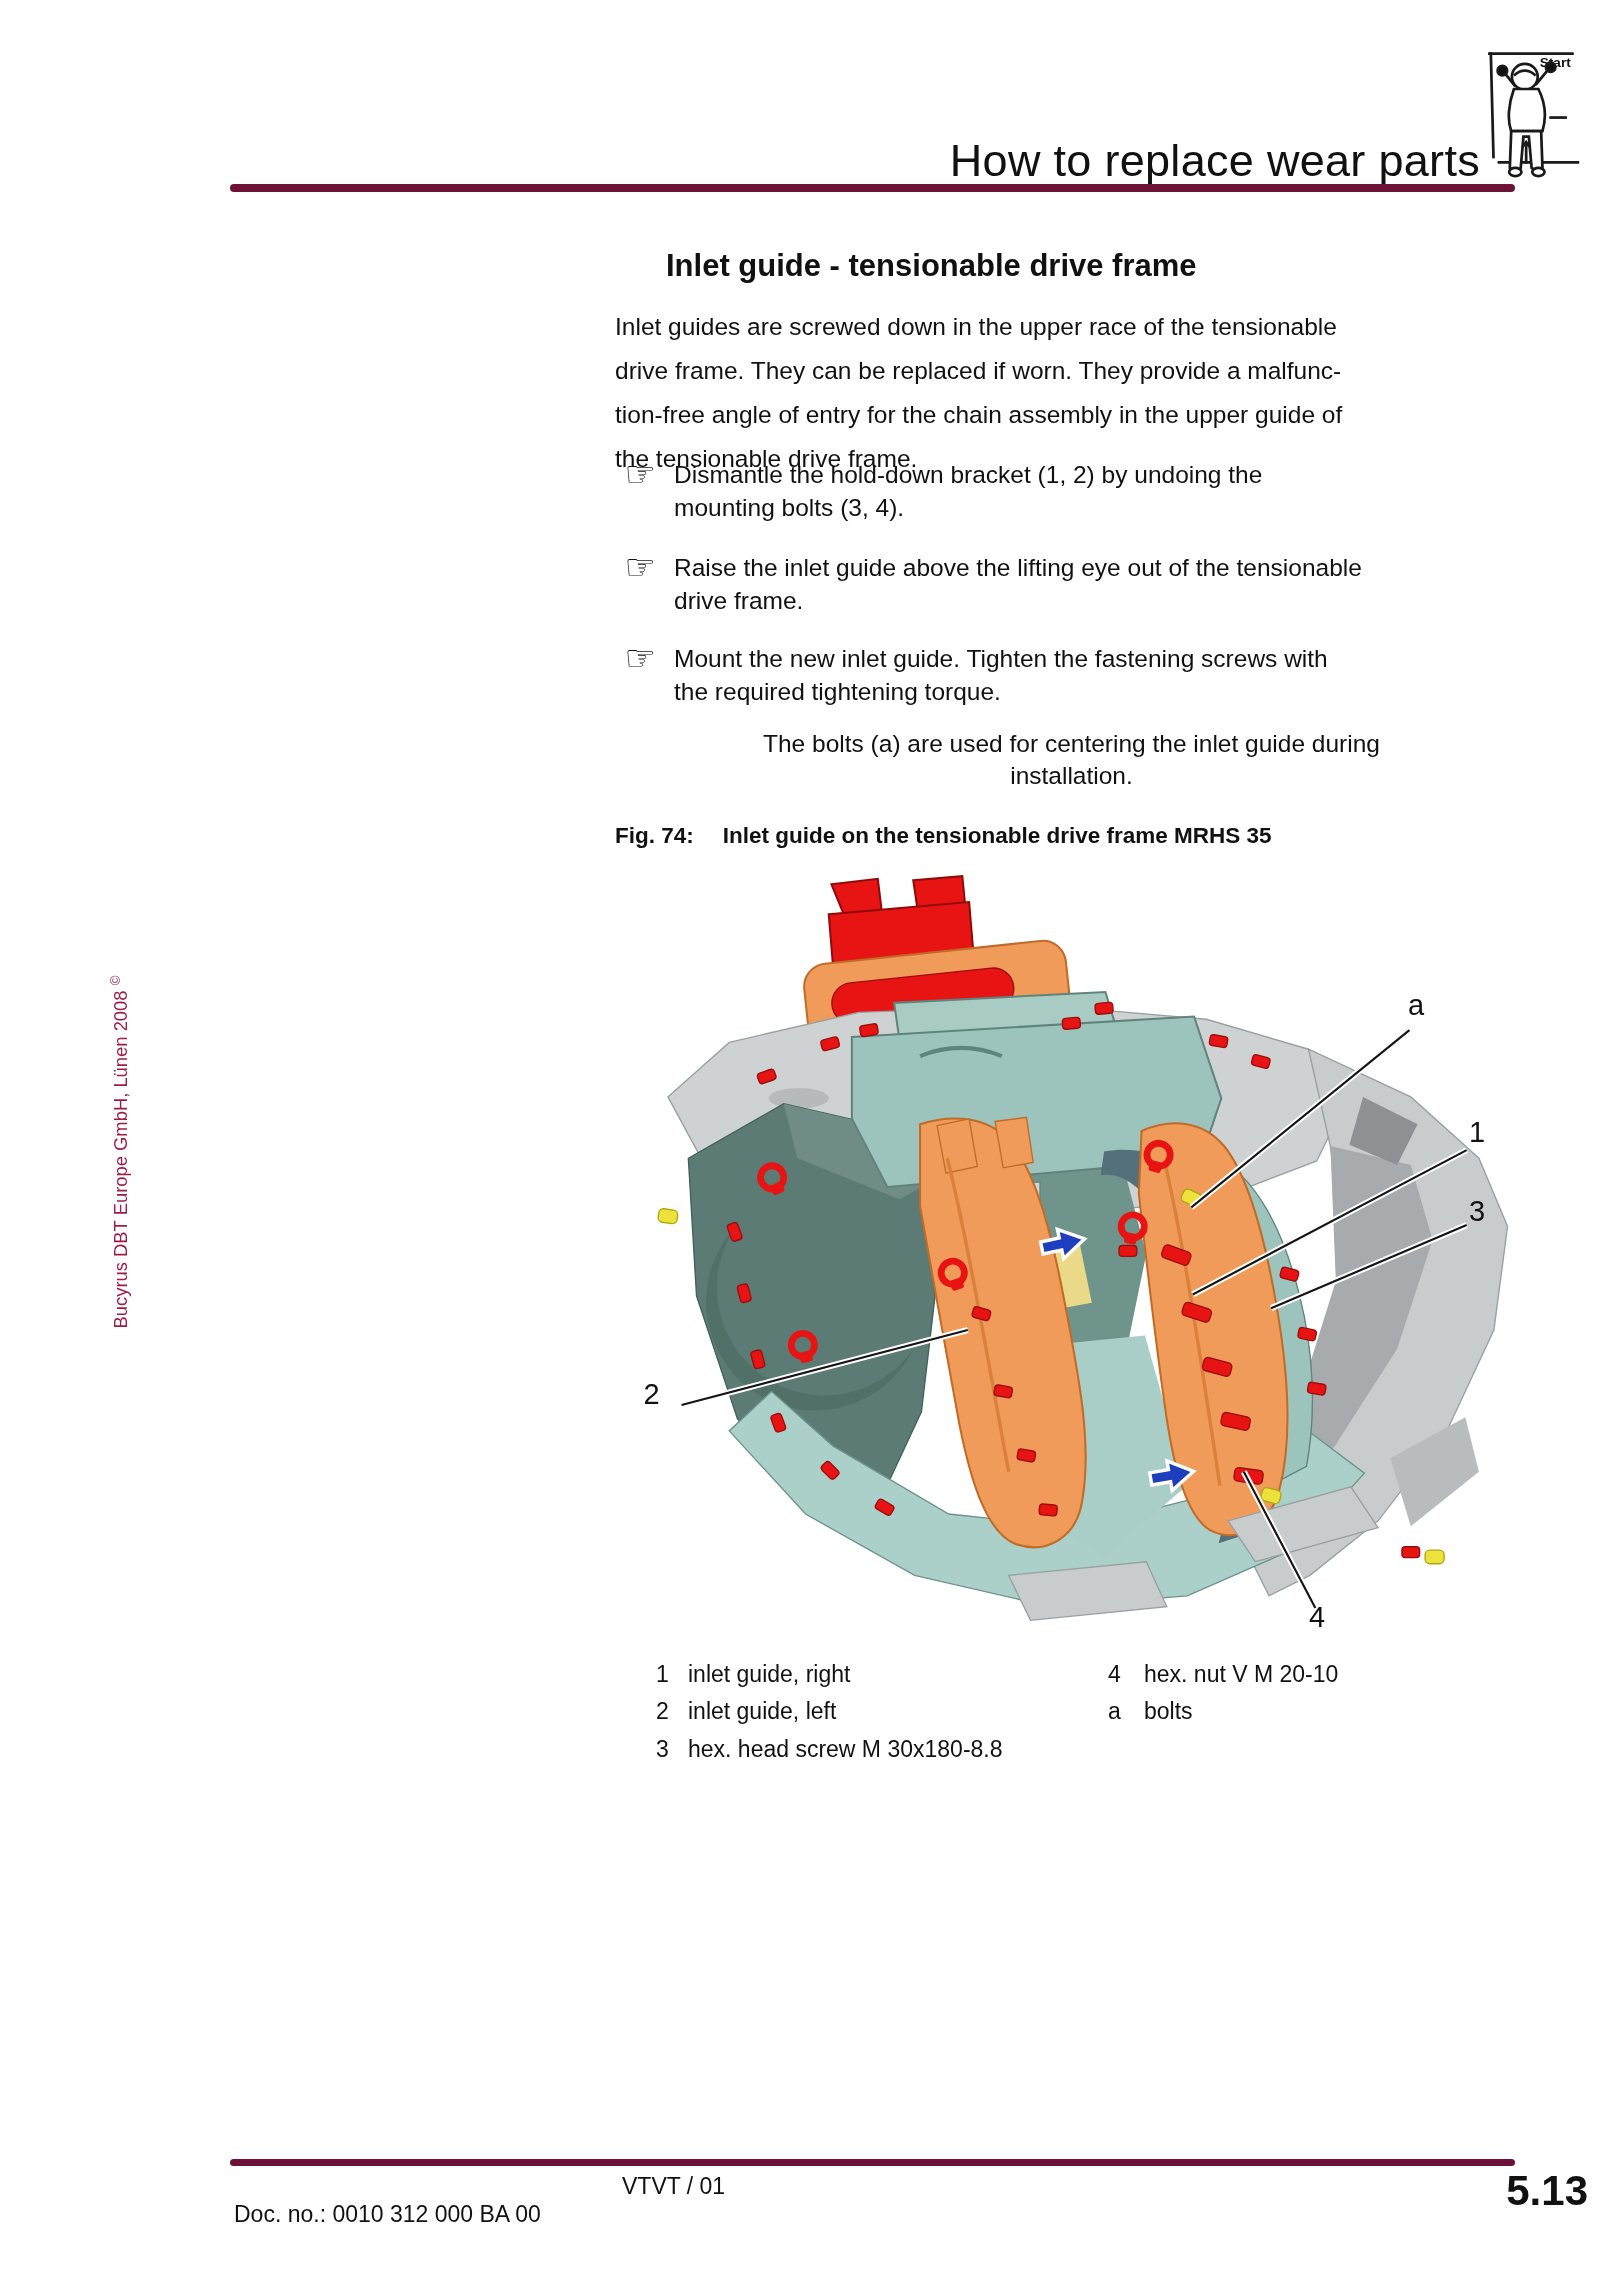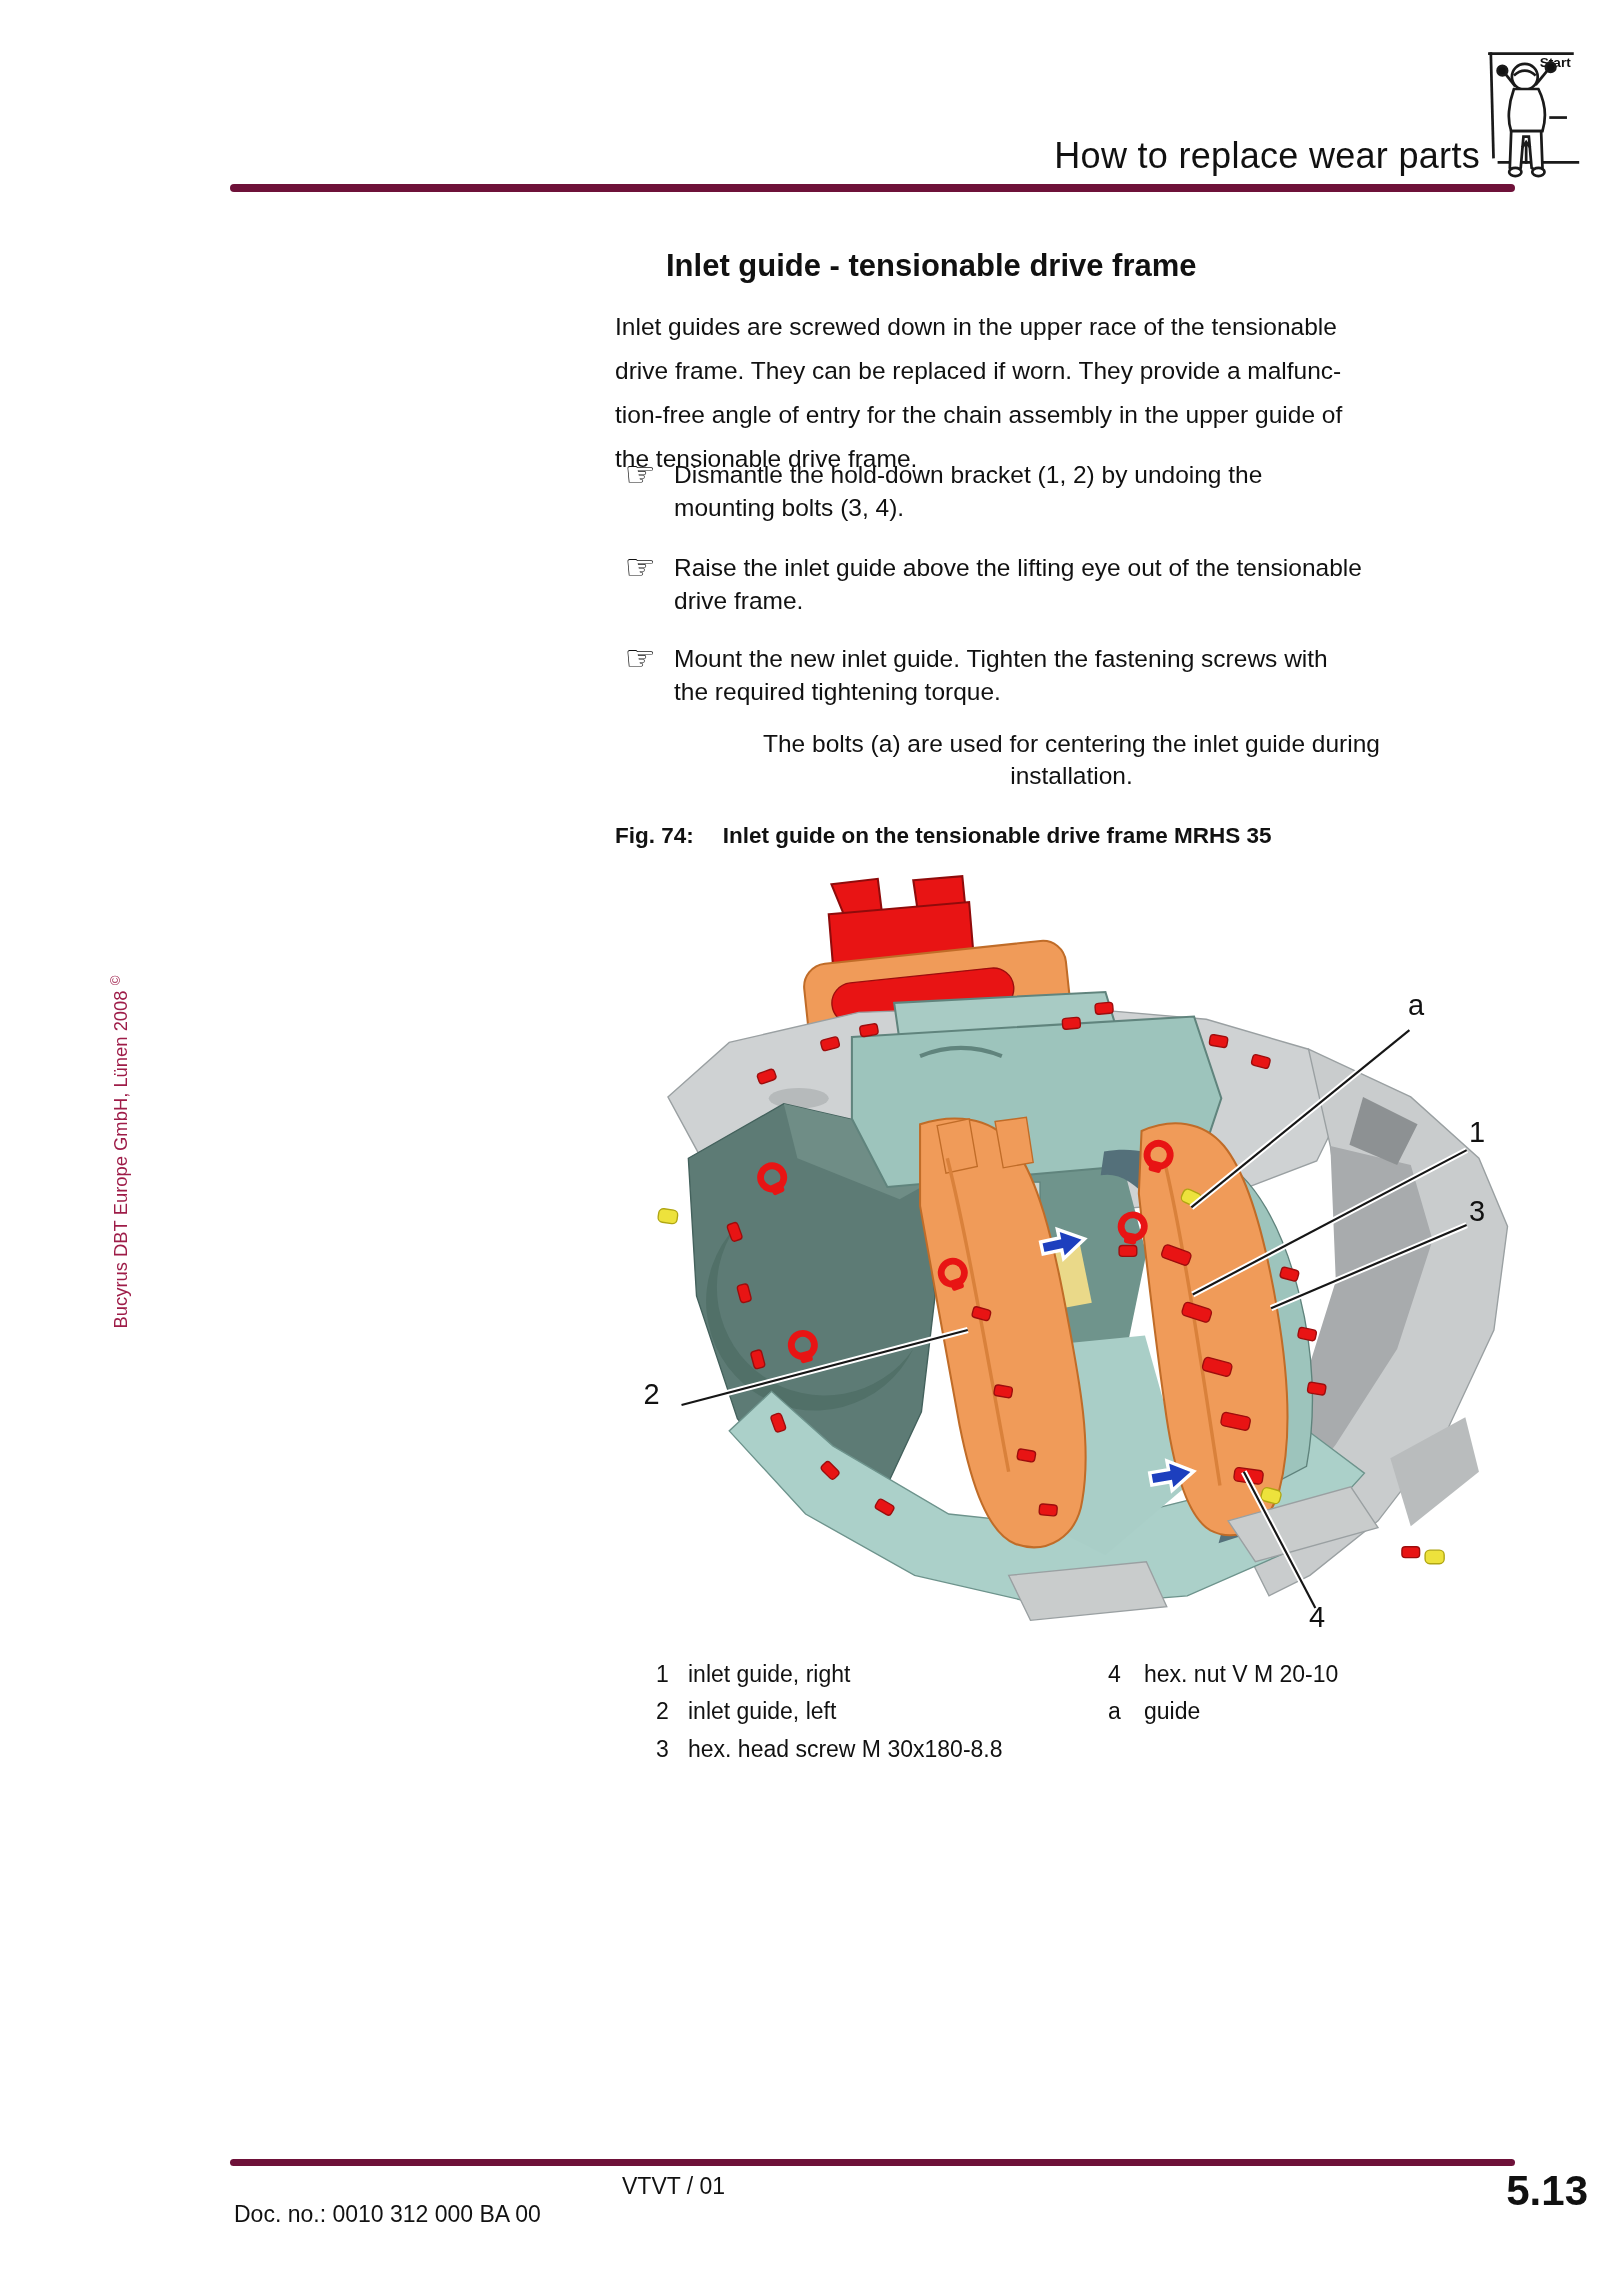--- a/index.html
+++ b/index.html
@@ -7,21 +7,21 @@
         font-family:"Liberation Sans","DejaVu Sans",sans-serif;color:#111;}
   .pre{white-space:pre-line;}
 
   
   .rule{position:absolute;left:230px;width:1285px;height:7.5px;background:var(--rule,#6e1139);border-radius:4.1px;}
   .rule.top{top:184px;}
   .rule.bottom{top:2159px;height:6.8px;}
 
   
   .header-title{position:absolute;left:613px;top:135px;width:867px;text-align:right;
-                font-size:36px;letter-spacing:0.3px;}
+                font-size:45px;letter-spacing:0.3px;}
   .header-icon{position:absolute;left:1484px;top:41px;}
 
   
   .sec-title{position:absolute;left:622px;top:248px;font-size:31px;font-weight:bold;margin-left:44px;}
   .intro{position:absolute;left:615px;top:305px;width:913px;font-size:24.5px;line-height:44px;}
   .step{position:absolute;left:615px;width:927px;}
   .step .hand{position:absolute;left:9.5px;top:-4.1px;font-size:35px;
               font-family:"DejaVu Sans",sans-serif;}
   .step .txt{display:block;margin-left:59px;font-size:24.5px;line-height:33px;}
   .step1{top:458px;} .step2{top:551px;} .step3{top:642px;}
@@ -276,21 +276,21 @@
 
   <span class="legend-key" style="left:656px;top:1661px;">1</span>
   <span class="legend-label" style="left:688px;top:1661px;">inlet guide, right</span>
   <span class="legend-key" style="left:656px;top:1698px;">2</span>
   <span class="legend-label" style="left:688px;top:1698px;">inlet guide, left</span>
   <span class="legend-key" style="left:656px;top:1736px;">3</span>
   <span class="legend-label" style="left:688px;top:1736px;">hex. head screw M 30x180-8.8</span>
   <span class="legend-key" style="left:1108px;top:1661px;">4</span>
   <span class="legend-label" style="left:1144px;top:1661px;">hex. nut V M 20-10</span>
   <span class="legend-key" style="left:1108px;top:1698px;">a</span>
-  <span class="legend-label" style="left:1144px;top:1698px;">guide</span>
+  <span class="legend-label" style="left:1144px;top:1698px;">bolts</span>
 
   <div class="sidebar">
     <span>Bucyrus DBT Europe GmbH, Lünen 2008</span>&nbsp;<sup>©</sup>
   </div>
 
   <div class="rule bottom"></div>
   <div class="footer-doc">Doc. no.: 0010 312 000 BA 00</div>
   <div class="footer-code">VTVT / 01</div>
   <div class="footer-page">5.13</div>
 

